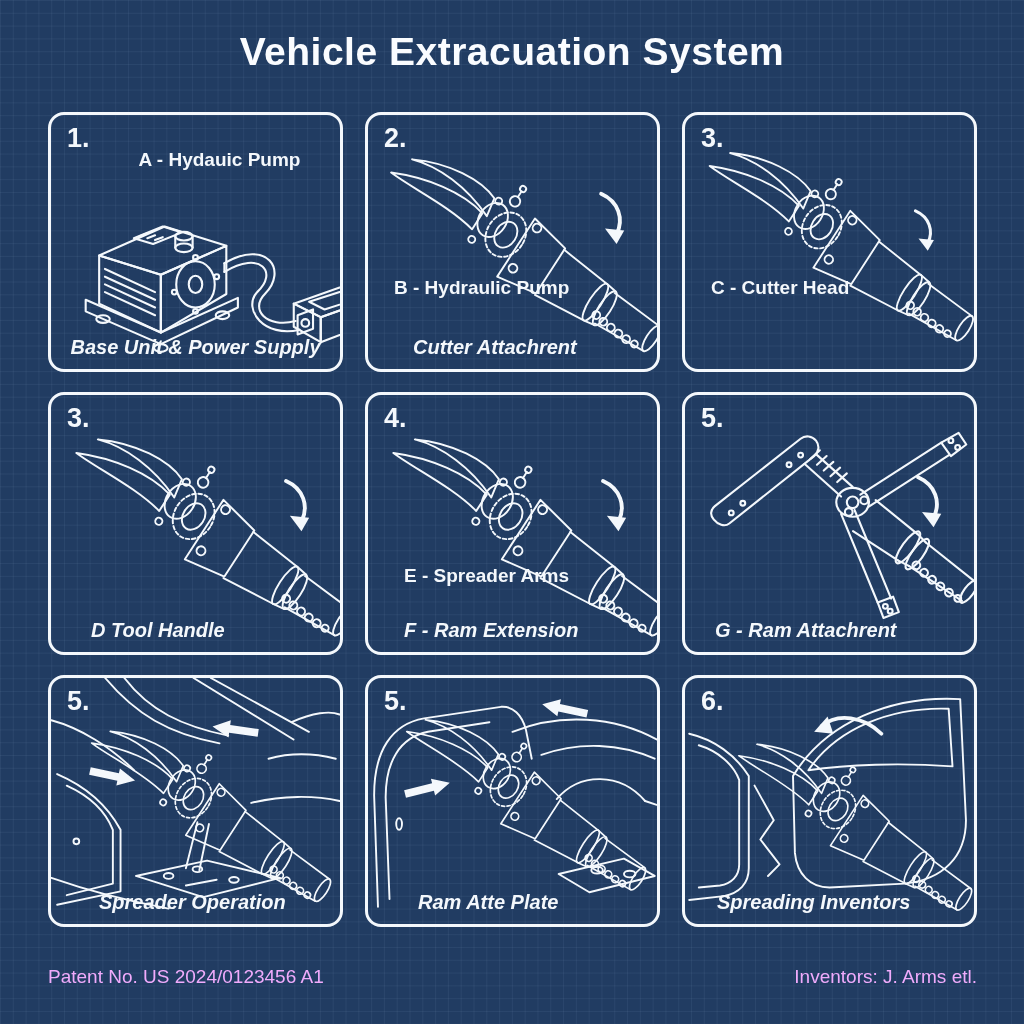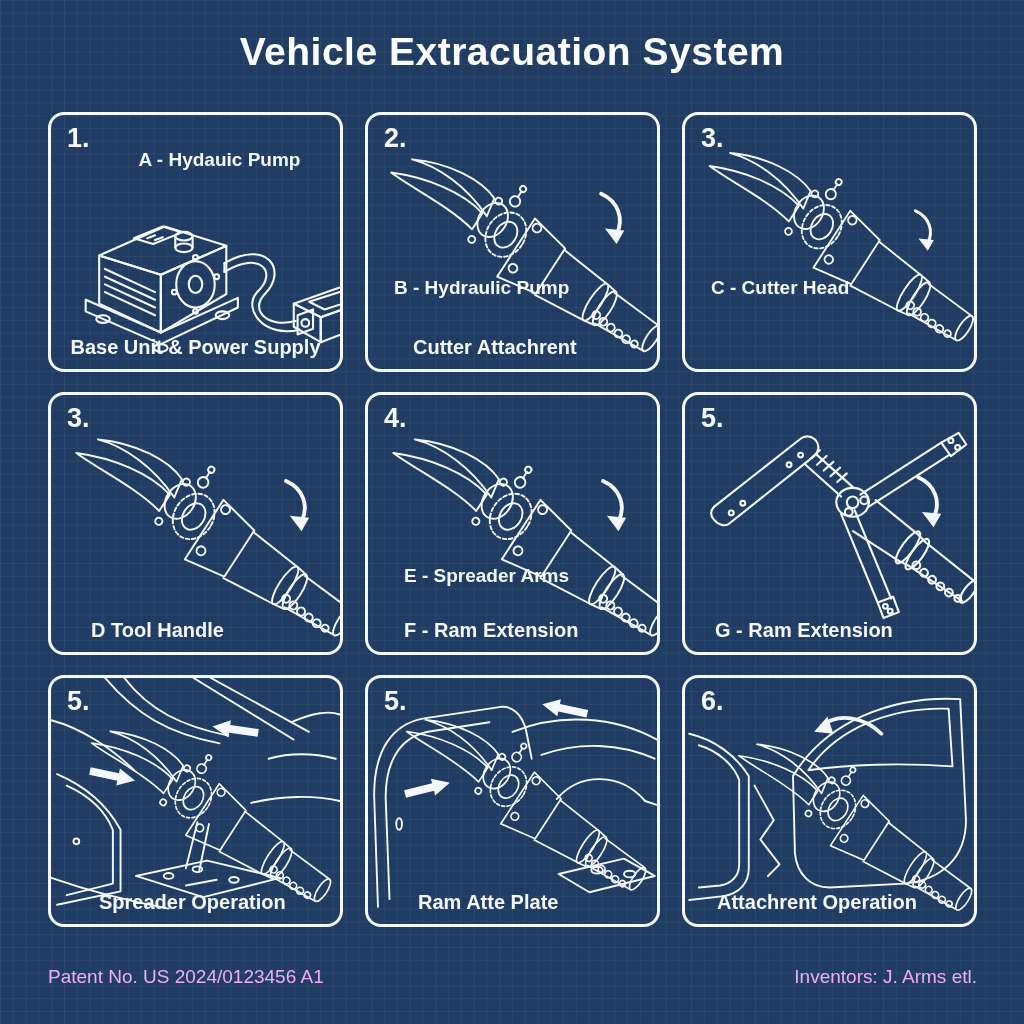--- a/index.html
+++ b/index.html
@@ -29,21 +29,21 @@
   .panel{
     border:3px solid #f4f8fc;border-radius:16px;
     position:relative;overflow:hidden;
   }
   .num{position:absolute;top:8px;left:16px;font-size:27px;font-weight:700;}
   .lbl{position:absolute;font-size:19px;font-weight:700;white-space:nowrap;}
   .lbl-top{top:34px;left:0;right:0;text-align:center;padding-left:48px;}
   .lbl-mid{top:162px;left:26px;}
   .lbl-mid2{top:170px;left:36px;}
   .cap{position:absolute;bottom:10px;left:0;right:0;text-align:center;
-       font-size:20px;font-weight:700;white-space:nowrap;}
+       font-size:20px;font-weight:700;white-space:nowrap;font-style:italic;}
   .cap-left{text-align:center;right:auto;}
   .art{position:absolute;left:0;top:0;width:100%;height:100%;}
   .footer{
     position:absolute;left:48px;right:47px;top:966px;
     display:flex;justify-content:space-between;
     font-size:19px;font-weight:500;color:#f0abfc;
   }
 </style>
 </head>
 <body>
@@ -286,21 +286,21 @@
       </svg>
       <div class="cap cap-left" style="left:36px">F - Ram Extension</div>
     </section>
 
     <section class="panel">
       <div class="num">5.</div>
       <svg class="art" viewBox="0 0 300 256">
         <use href="#g-ram" transform="translate(4,14)"></use>
         <use href="#g-arrowc" transform="translate(238,78)"></use>
       </svg>
-      <div class="cap cap-left" style="left:30px">G - Ram Extension</div>
+      <div class="cap cap-left" style="left:30px">G - Ram Attachrent</div>
     </section>
 
     <section class="panel">
       <div class="num">5.</div>
       <svg class="art" viewBox="0 0 300 256">
           <use href="#g-scene-cut"></use>
         </svg>
       <div class="cap cap-left" style="left:48px">Spreader Operation</div>
     </section>
 
@@ -310,21 +310,21 @@
           <use href="#g-scene-ram"></use>
         </svg>
       <div class="cap cap-left" style="left:50px">Ram Atte Plate</div>
     </section>
 
     <section class="panel">
       <div class="num">6.</div>
       <svg class="art" viewBox="0 0 300 256">
           <use href="#g-scene-spread"></use>
         </svg>
-      <div class="cap cap-left" style="left:32px">Attachrent Operation</div>
+      <div class="cap cap-left" style="left:32px">Spreading Inventors</div>
     </section>
 
   </div>
 
   <div class="footer">
     <span>Patent No. US 2024/0123456 A1</span>
     <span>Inventors: J. Arms etl.</span>
   </div>
 </div>
 

